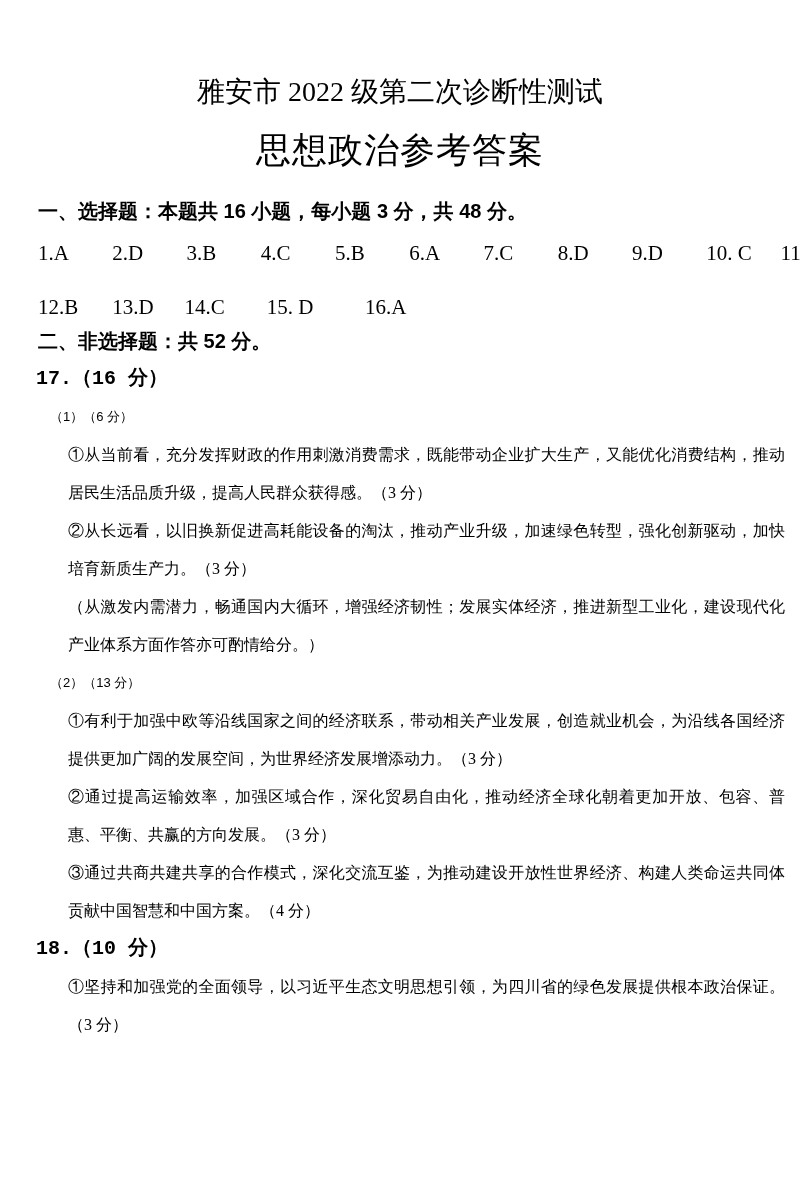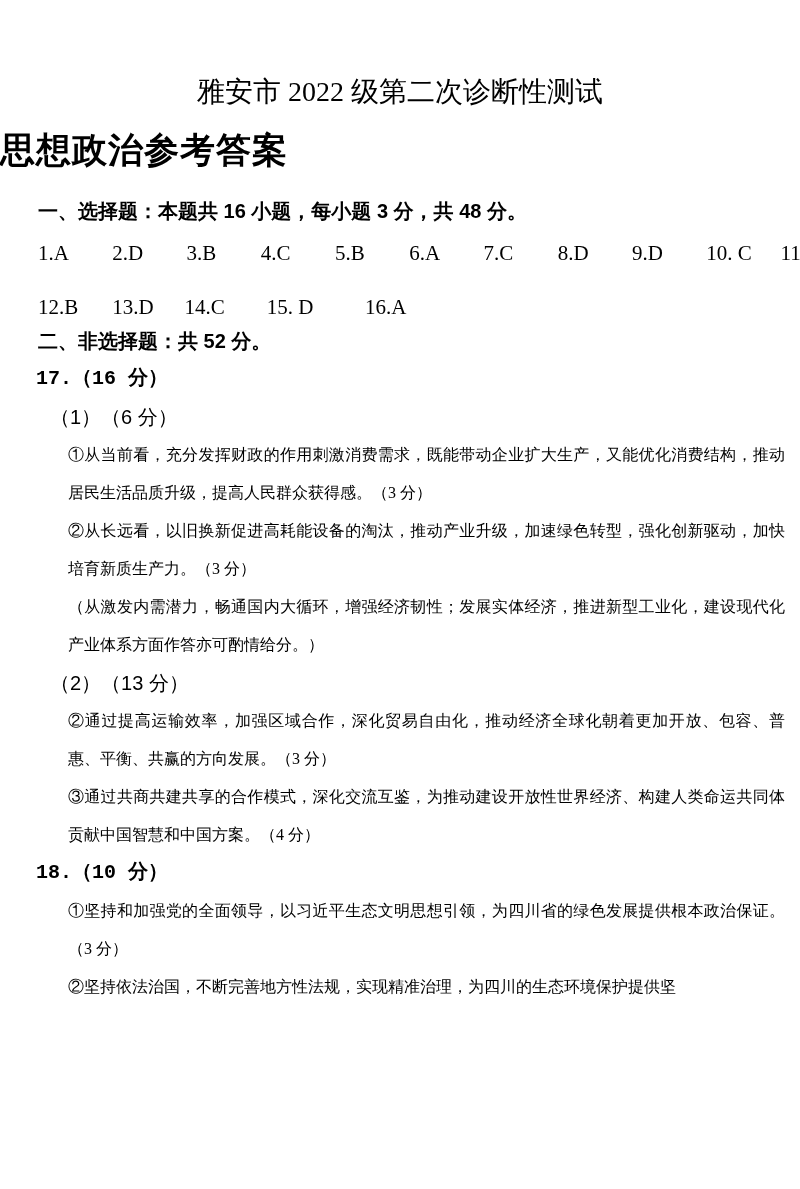--- a/index.html
+++ b/index.html
@@ -21,21 +21,22 @@
     font-size: 28px;
     line-height: 36px;
     font-weight: normal;
     text-align: center;
     font-family: "Liberation Serif", "DejaVu Serif", serif;
   }
   .doc-subtitle {
     margin: 17px 0 12px;
     font-size: 35px;
     line-height: 45px;
-    font-weight: bold;
+    font-weight: normal;
+    text-align: center;
     letter-spacing: 1px;
     font-family: "Liberation Sans", "DejaVu Sans", sans-serif;
   }
   .sec-heading {
     margin: 20px 0 0 38px;
     font-size: 20px;
     line-height: 38px;
     font-weight: bold;
     font-family: "Liberation Sans", "DejaVu Sans", sans-serif;
   }
@@ -61,21 +62,21 @@
   .answers-row.second span:nth-child(5) { width: auto; }
   .q-heading {
     margin: 0 0 0 36px;
     font-size: 20px;
     line-height: 38px;
     font-weight: bold;
     font-family: Liberation Mono, monospace;
   }
   .part-label {
     margin: 0 0 0 50px;
-    font-size: 20px;
+    font-size: 13px;
     line-height: 38px;
     font-weight: normal;
     font-family: "Liberation Sans", "DejaVu Sans", sans-serif;
   }
   .para {
     margin: 0 15px 0 68px;
     font-size: 16px;
     line-height: 38px;
     text-align: justify;
     font-family: "Liberation Serif", "DejaVu Serif", serif;
@@ -116,20 +117,20 @@
   <div class="sec-heading second">二、非选择题：共 52 分。</div>
 
   <div class="q-heading">17.（16 分）</div>
 
   <div class="part-label">（1）（6 分）</div>
   <div class="para">①从当前看，充分发挥财政的作用刺激消费需求，既能带动企业扩大生产，又能优化消费结构，推动居民生活品质升级，提高人民群众获得感。（3 分）</div>
   <div class="para">②从长远看，以旧换新促进高耗能设备的淘汰，推动产业升级，加速绿色转型，强化创新驱动，加快培育新质生产力。（3 分）</div>
   <div class="para">（从激发内需潜力，畅通国内大循环，增强经济韧性；发展实体经济，推进新型工业化，建设现代化产业体系方面作答亦可酌情给分。）</div>
 
   <div class="part-label">（2）（13 分）</div>
+  <div class="para">①有利于加强中欧等沿线国家之间的经济联系，带动相关产业发展，创造就业机会，为沿线各国经济提供更加广阔的发展空间，为世界经济发展增添动力。（3 分）</div>
   <div class="para">②通过提高运输效率，加强区域合作，深化贸易自由化，推动经济全球化朝着更加开放、包容、普惠、平衡、共赢的方向发展。（3 分）</div>
   <div class="para">③通过共商共建共享的合作模式，深化交流互鉴，为推动建设开放性世界经济、构建人类命运共同体贡献中国智慧和中国方案。（4 分）</div>
 
   <div class="q-heading">18.（10 分）</div>
   <div class="para">①坚持和加强党的全面领导，以习近平生态文明思想引领，为四川省的绿色发展提供根本政治保证。（3 分）</div>
-  <div class="para">②坚持依法治国，不断完善地方性法规，实现精准治理，为四川的生态环境保护提供坚</div>
 
 </div>
 
 </body></html>

